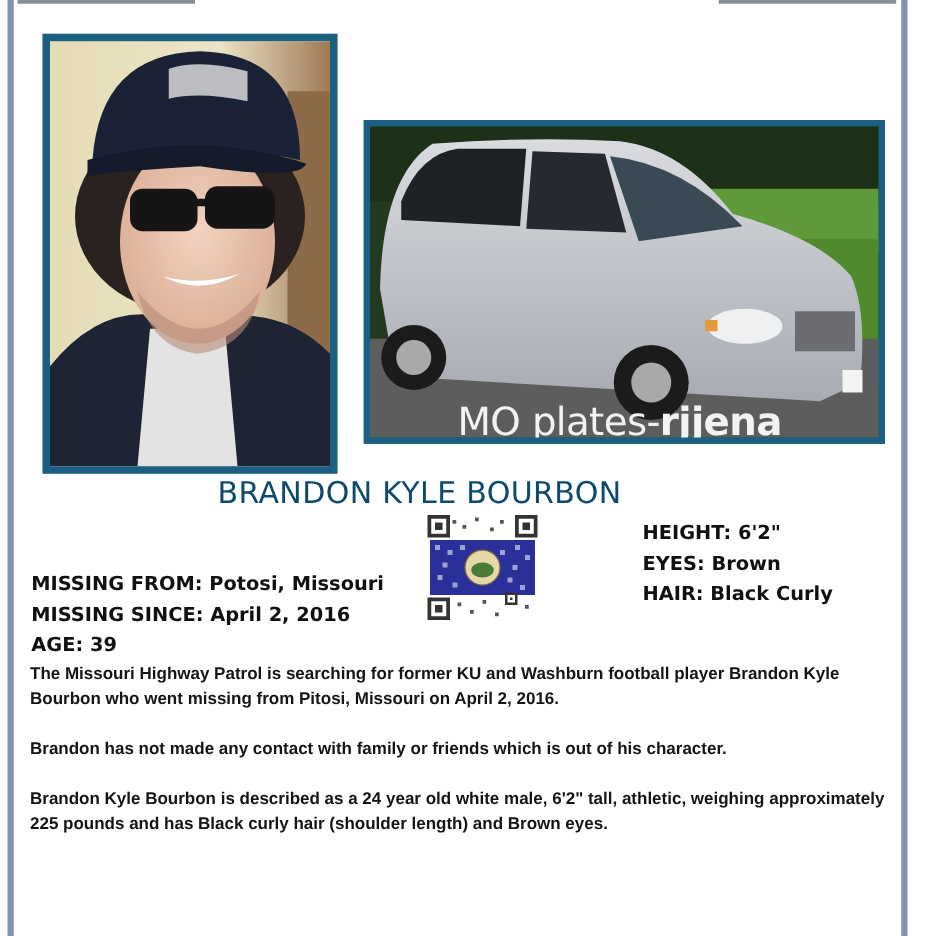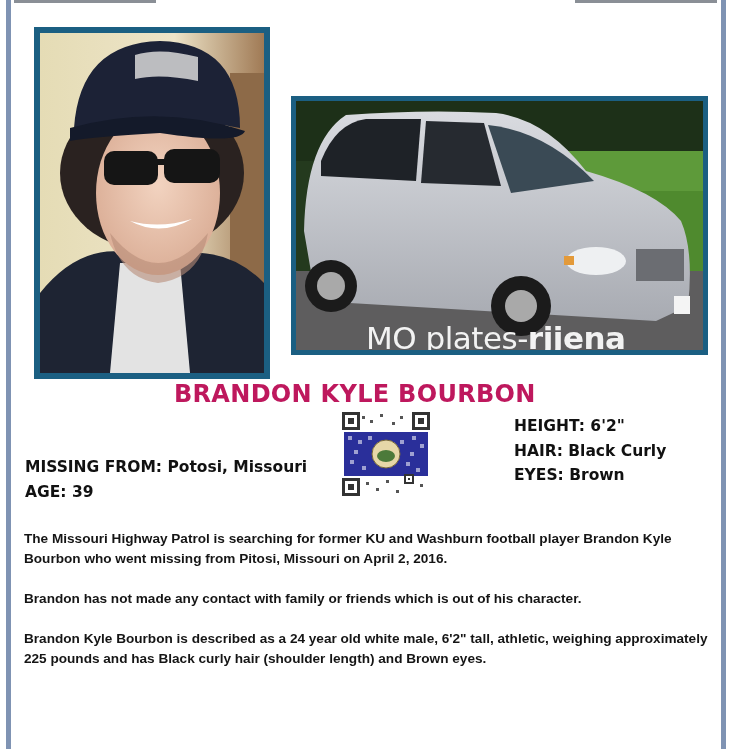--- a/index.html
+++ b/index.html
@@ -7,21 +7,21 @@
   .frame-left { position: absolute; left: 6px; top: 0; width: 5px; height: 749px; background: #7f93b3; }
   .frame-right { position: absolute; left: 721px; top: 0; width: 5px; height: 749px; background: #7f93b3; }
   .top-bar-l { position: absolute; left: 14px; top: 0; width: 142px; height: 3px; background: #8a8f96; }
   .top-bar-r { position: absolute; left: 575px; top: 0; width: 142px; height: 3px; background: #8a8f96; }
 
   .photo-person { position: absolute; left: 34px; top: 27px; width: 236px; height: 352px; box-sizing: border-box; border: 6px solid #1b5f82; overflow: hidden; background: #d8cfb0; }
   .photo-car { position: absolute; left: 291px; top: 96px; width: 417px; height: 259px; box-sizing: border-box; border: 5px solid #1b5f82; overflow: hidden; background: #15803d; }
   .plate-caption { position: absolute; left: 70px; bottom: -6px; font-family: "DejaVu Sans", sans-serif; font-size: 31px; color: #f2f2f2; letter-spacing: -0.5px; white-space: nowrap; }
   .plate-caption .bold { font-weight: bold; }
 
-  .name { position: absolute; left: 174px; top: 380px; font-family: "DejaVu Sans", sans-serif; font-weight: bold; font-size: 24px; letter-spacing: 0.3px; color: #be185d; white-space: nowrap; }
+  .name { position: absolute; left: 174px; top: 380px; font-family: "DejaVu Sans", sans-serif; font-weight: normal; font-size: 24px; letter-spacing: 0.3px; color: #0c4a6e; white-space: nowrap; }
 
   .facts-left { position: absolute; left: 25px; top: 414px; margin-top: 41px; }
   .facts-right { position: absolute; left: 514px; top: 414px; }
   .fact { font-family: "DejaVu Sans", sans-serif; font-weight: bold; font-size: 15.5px; line-height: 24.5px; white-space: nowrap; color: #111; }
 
   .qr { position: absolute; left: 340px; top: 410px; width: 92px; height: 88px; }
 
   .body-text { position: absolute; left: 24px; top: 511px; width: 690px; font-family: "Liberation Sans", sans-serif; font-weight: bold; font-size: 13.6px; line-height: 20px; color: #151515; }
   .body-text p { margin: 18px 0 20px 0; }
 </style>
@@ -99,20 +99,21 @@
     <rect x="268" y="155" width="10" height="9" fill="#e39a3a"></rect>
     <rect x="378" y="195" width="16" height="18" fill="#f4f4f4"></rect>
   </svg>
   <div class="plate-caption"><span>MO plates-</span><span class="bold">rjjena</span></div>
 </div>
 
 <div class="name">BRANDON KYLE BOURBON</div>
 
 <div class="facts-left">
   <div class="fact"><span>MISSING FROM:</span> <span>Potosi, Missouri</span></div>
+  <div class="fact"><span>MISSING SINCE:</span> <span>April 2, 2016</span></div>
   <div class="fact"><span>AGE:</span> <span>39</span></div>
 </div>
 
 <div class="qr">
   <svg width="92" height="88" viewBox="0 0 92 88">
     <rect width="92" height="88" fill="#ffffff"></rect>
     <g fill="#2a2f9a">
       <rect x="4" y="22" width="84" height="44"></rect>
     </g>
     <g fill="#ffffff" opacity="0.55">
@@ -157,22 +158,22 @@
         <rect x="68" y="68" width="2" height="2" fill="#333"></rect>
     </g>
 
     <circle cx="46" cy="44" r="14" fill="#e6d7a8" stroke="#7a6a3a" stroke-width="1"></circle>
     <ellipse cx="46" cy="46" rx="9" ry="6" fill="#4c7a3a"></ellipse>
   </svg>
 </div>
 
 <div class="facts-right">
   <div class="fact"><span>HEIGHT:</span> <span>6'2"</span></div>
+  <div class="fact"><span>EYES:</span> <span>Brown</span></div>
   <div class="fact"><span>HAIR:</span> <span>Black Curly</span></div>
-  <div class="fact"><span>EYES:</span> <span>Brown</span></div>
 </div>
 
 <div class="body-text">
   <p>The Missouri Highway Patrol is searching for former KU and Washburn football player Brandon Kyle Bourbon who went missing from Pitosi, Missouri on April 2, 2016.</p>
   <p>Brandon has not made any contact with family or friends which is out of his character.</p>
   <p>Brandon Kyle Bourbon is described as a 24 year old white male, 6'2" tall, athletic, weighing approximately 225 pounds and has Black curly hair (shoulder length) and Brown eyes.</p>
 
 </div>
 
 </body></html>

